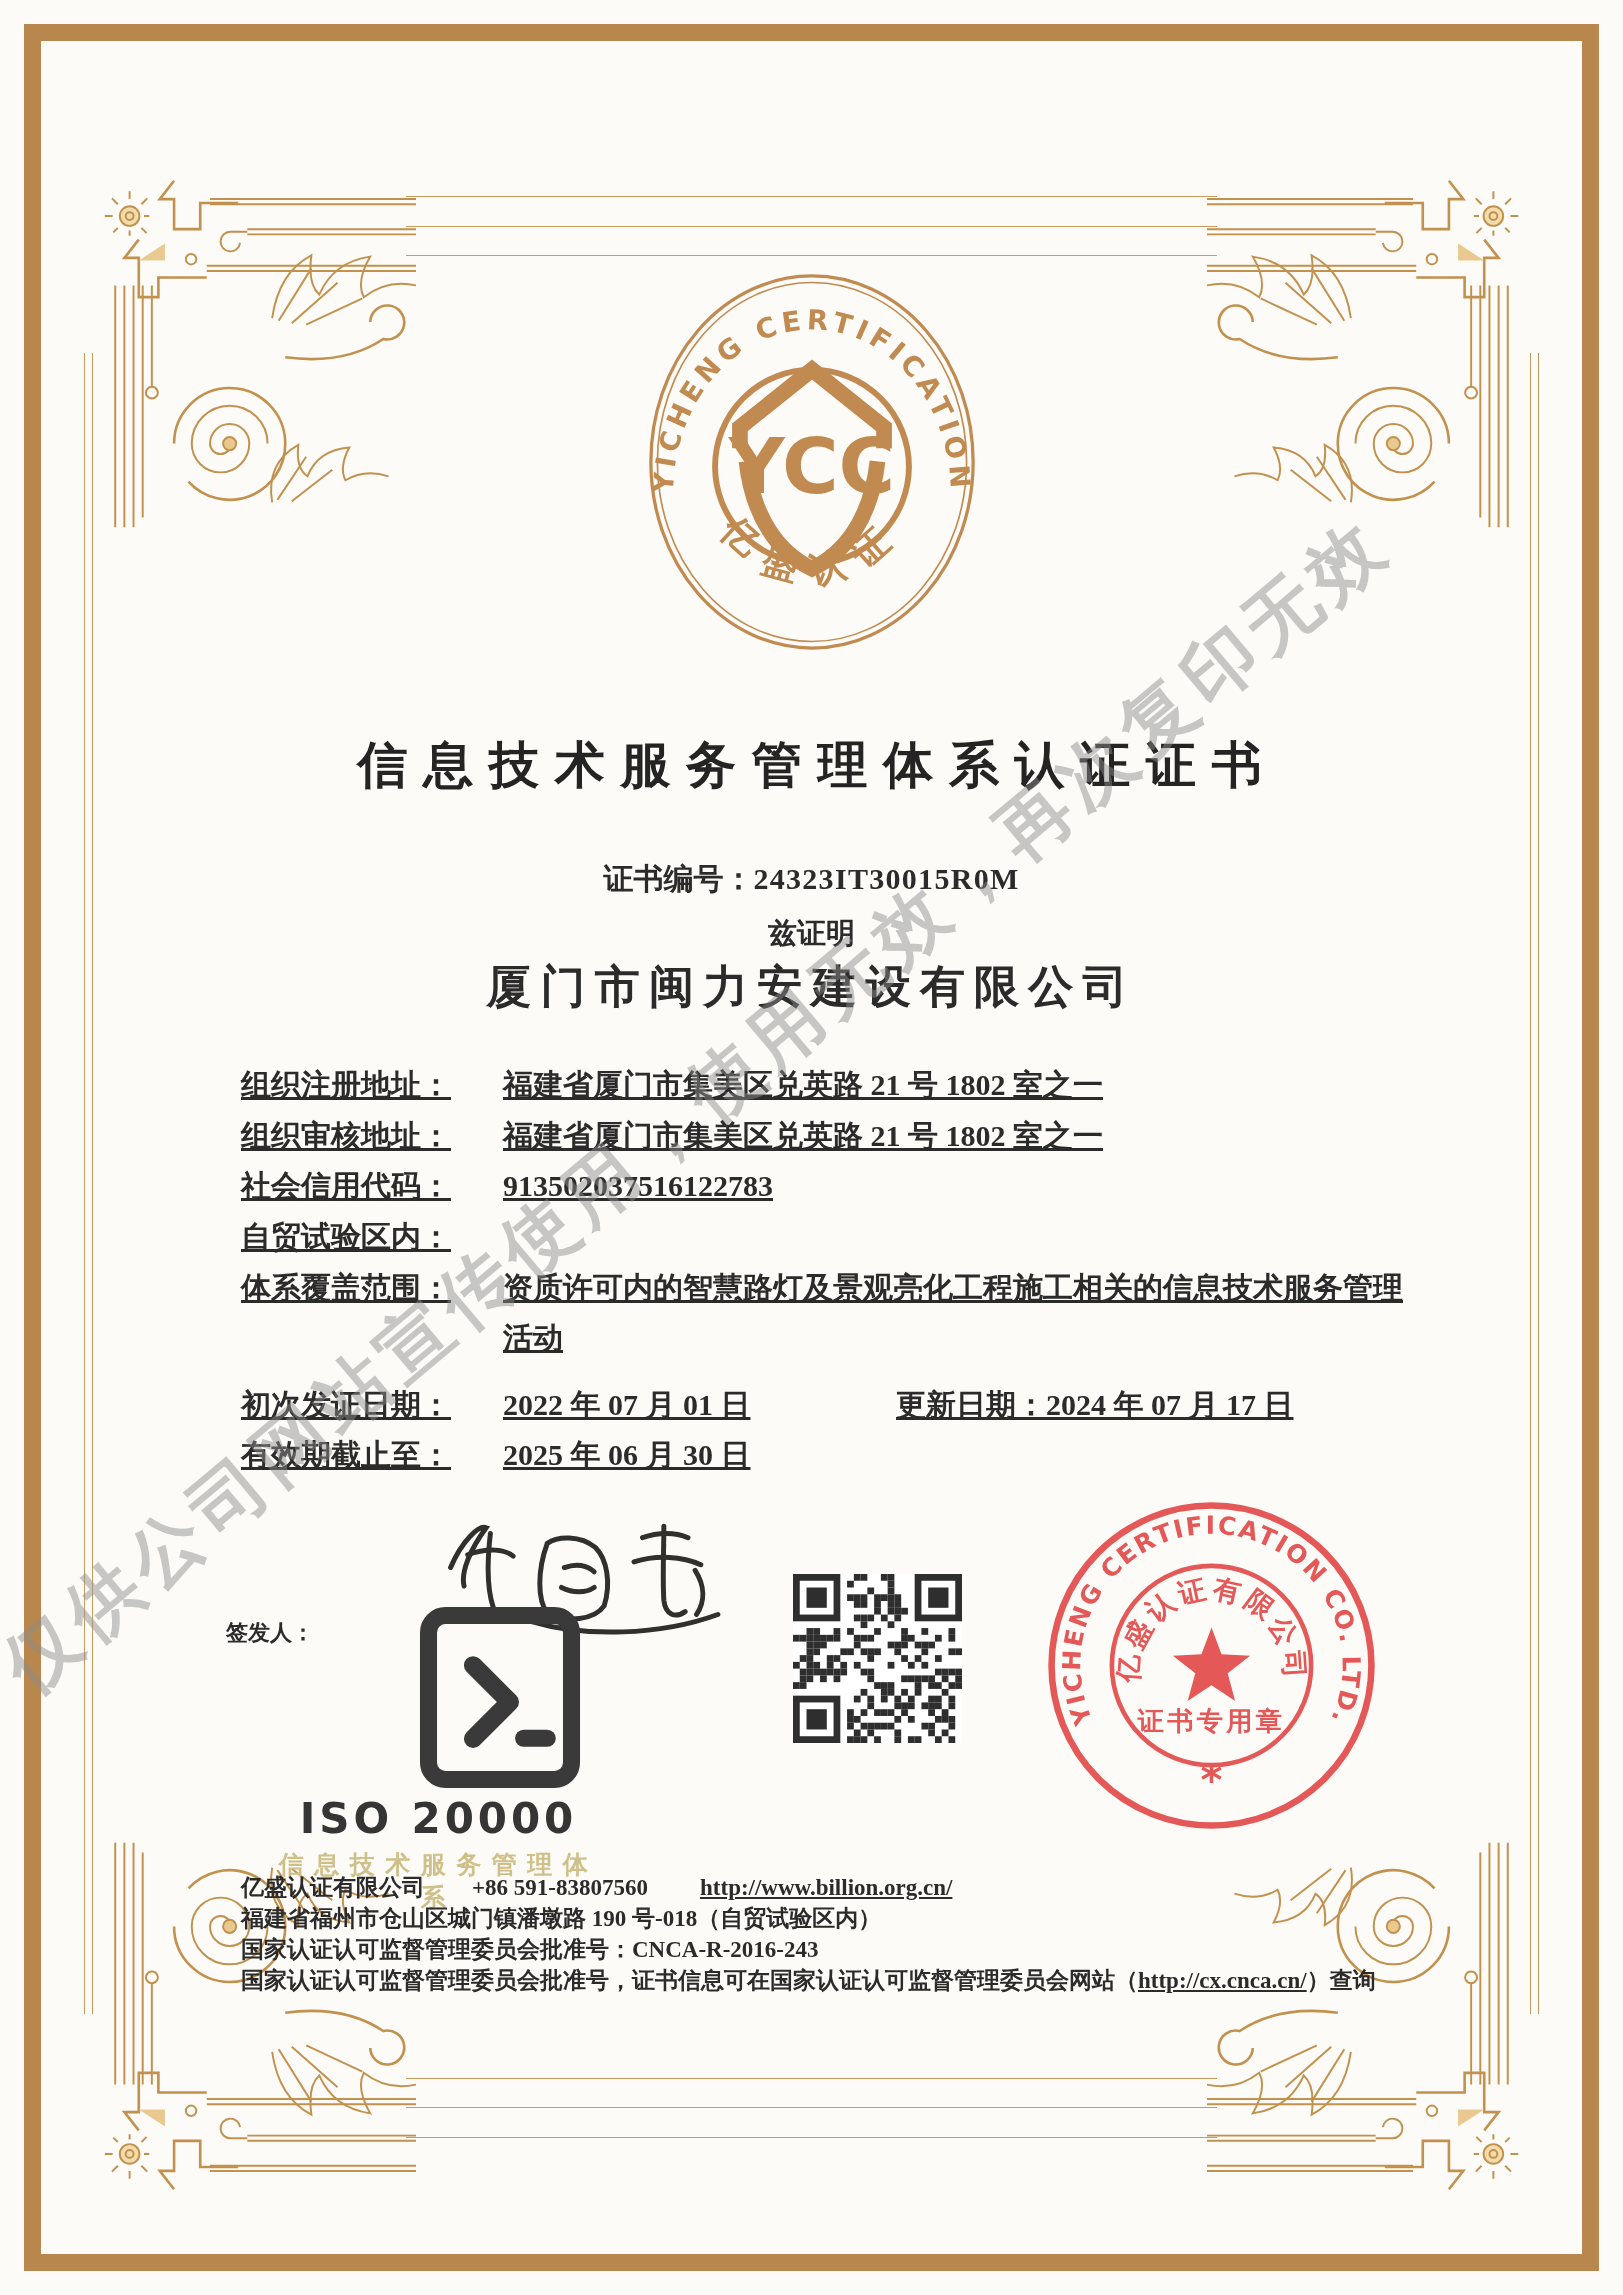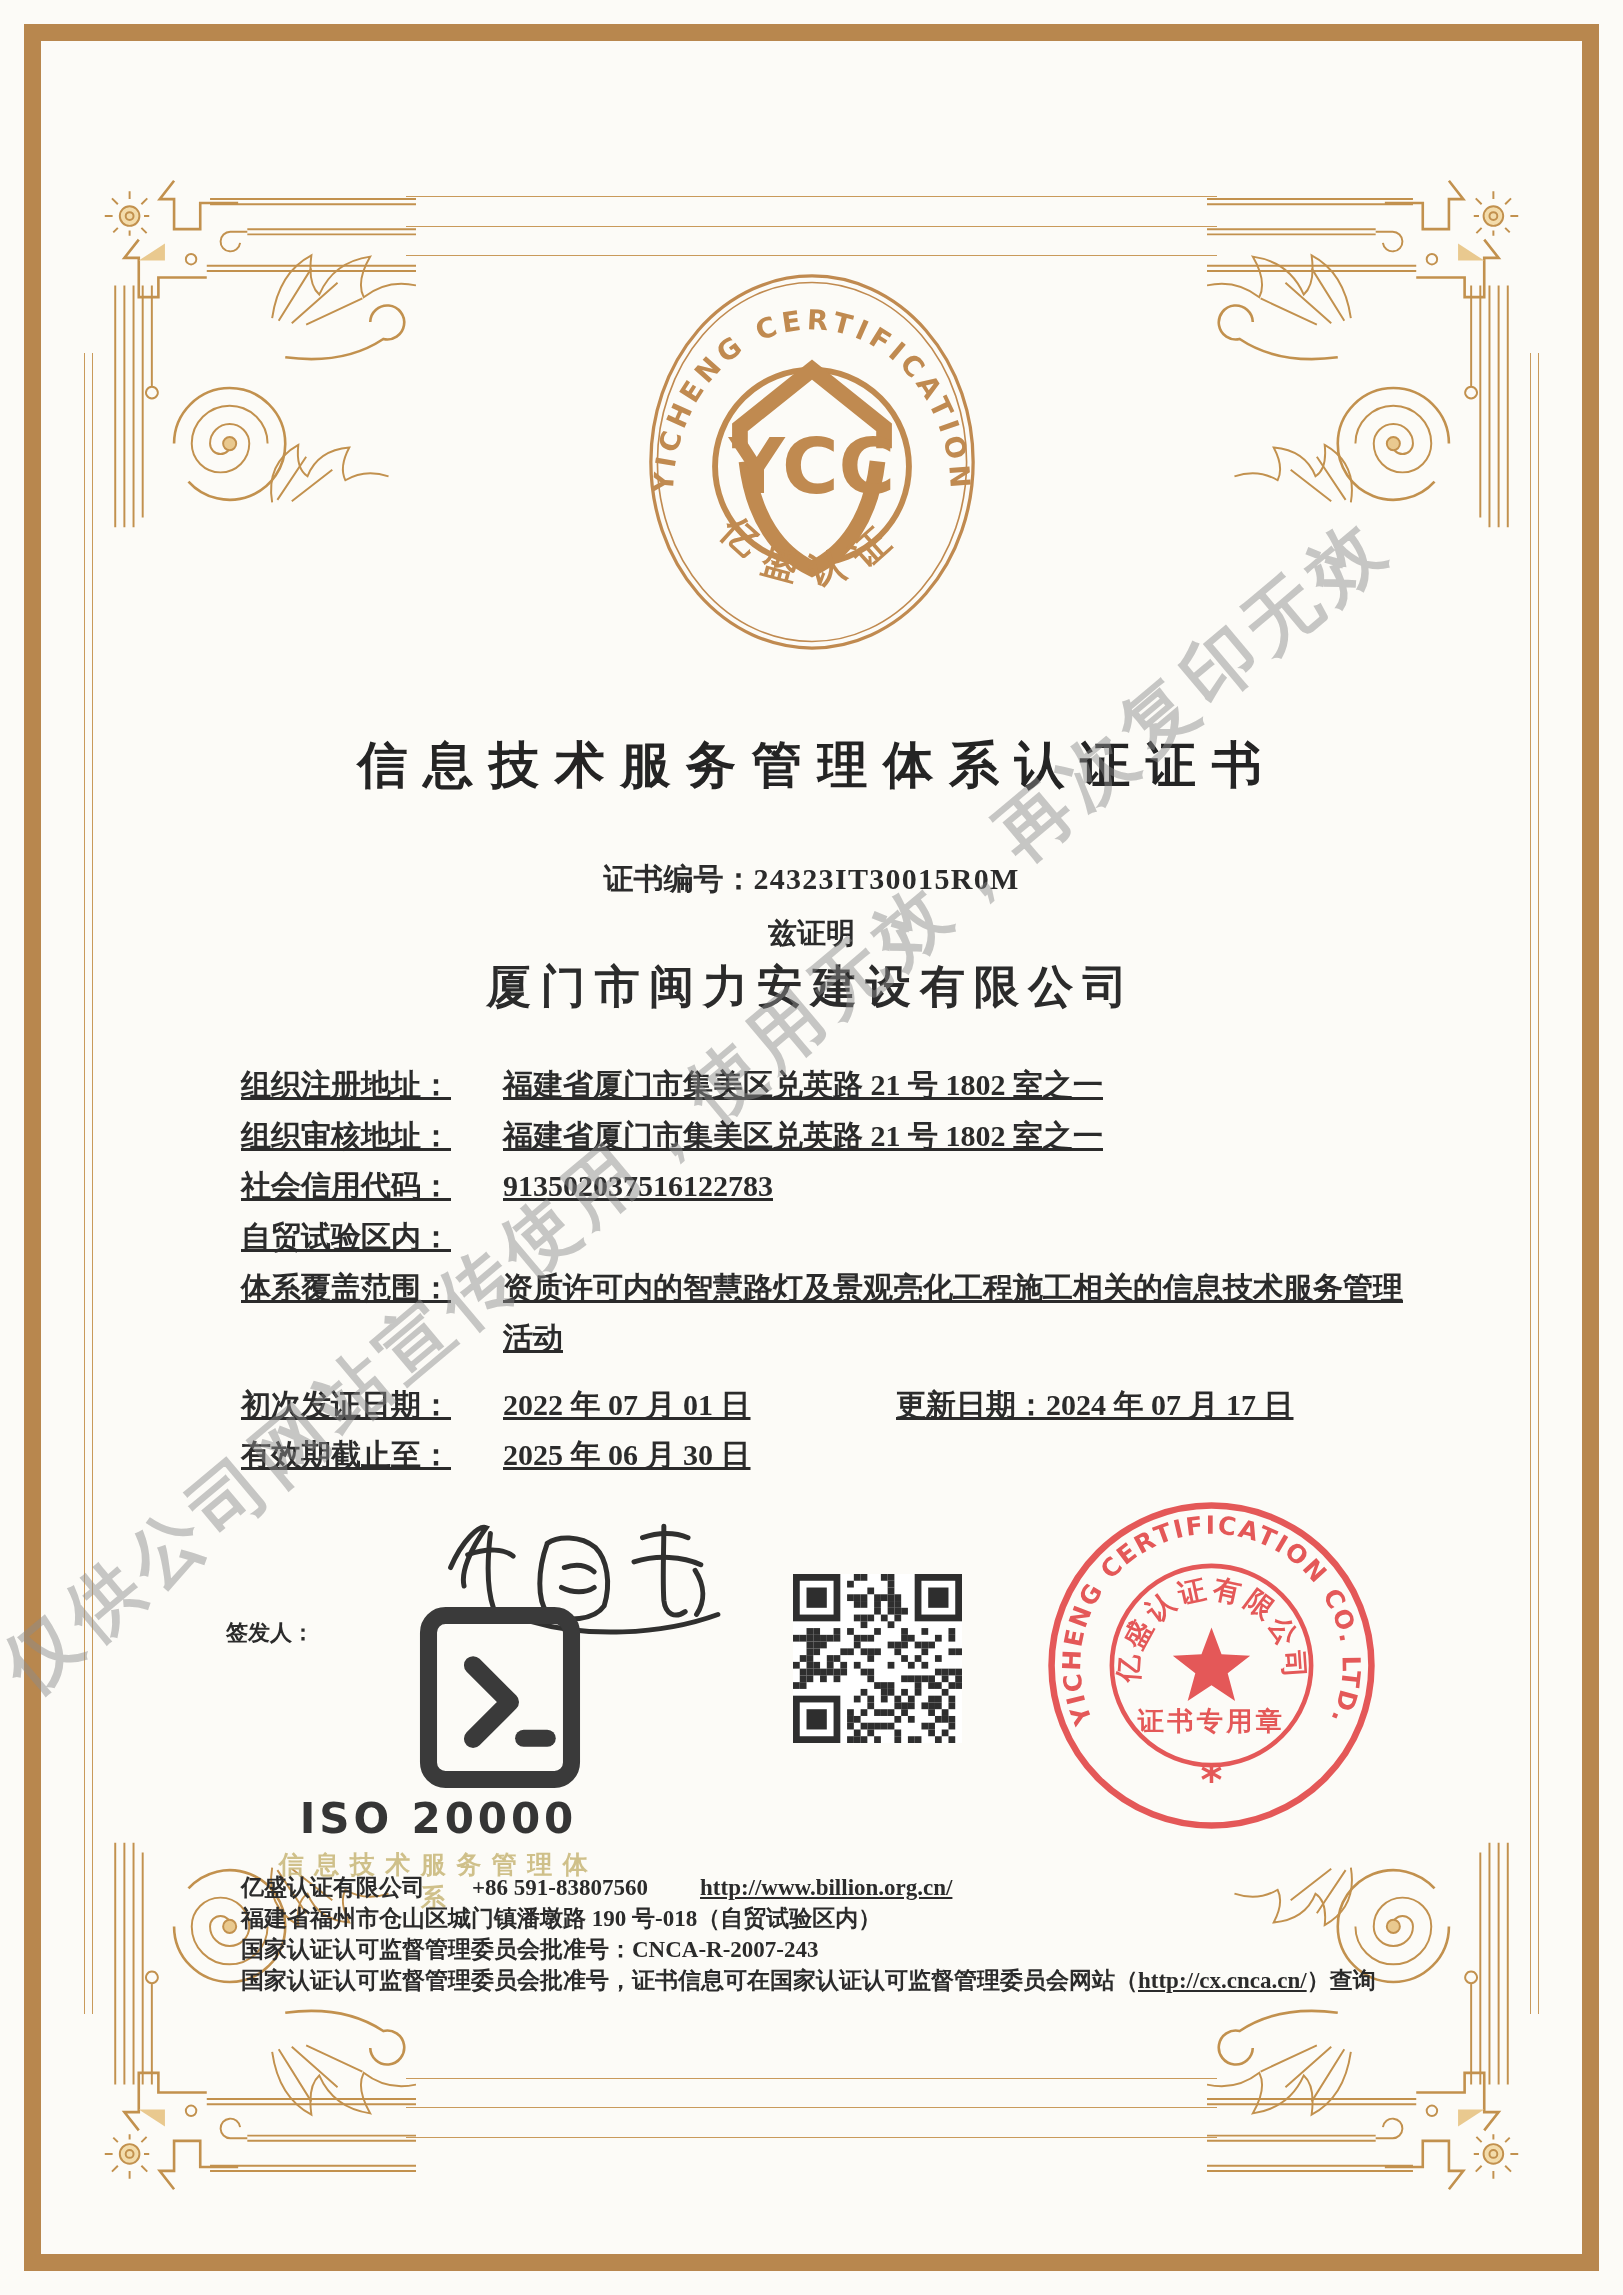--- a/index.html
+++ b/index.html
@@ -435,20 +435,20 @@
     <text x="254" y="452" text-anchor="middle" font-size="64" font-weight="bold" fill="#e24b4b" font-family="DejaVu Sans, Liberation Sans, sans-serif">*</text>
   </svg>
 
   <div class="footer">
     <div class="l1">
       <span>亿盛认证有限公司</span>
       <span class="ph">+86 591-83807560</span>
       <span class="url">http://www.billion.org.cn/</span>
     </div>
     <div>福建省福州市仓山区城门镇潘墩路 190 号-018（自贸试验区内）</div>
-    <div>国家认证认可监督管理委员会批准号：CNCA-R-2007-243</div>
+    <div>国家认证认可监督管理委员会批准号：CNCA-R-2016-243</div>
     <div>
       <span>国家认证认可监督管理委员会批准号，证书信息可在国家认证认可监督管理委员会网站（</span><span class="u">http://cx.cnca.cn/</span><span>）查询</span>
     </div>
   </div>
 
 </div>
 
 
 </body></html>

